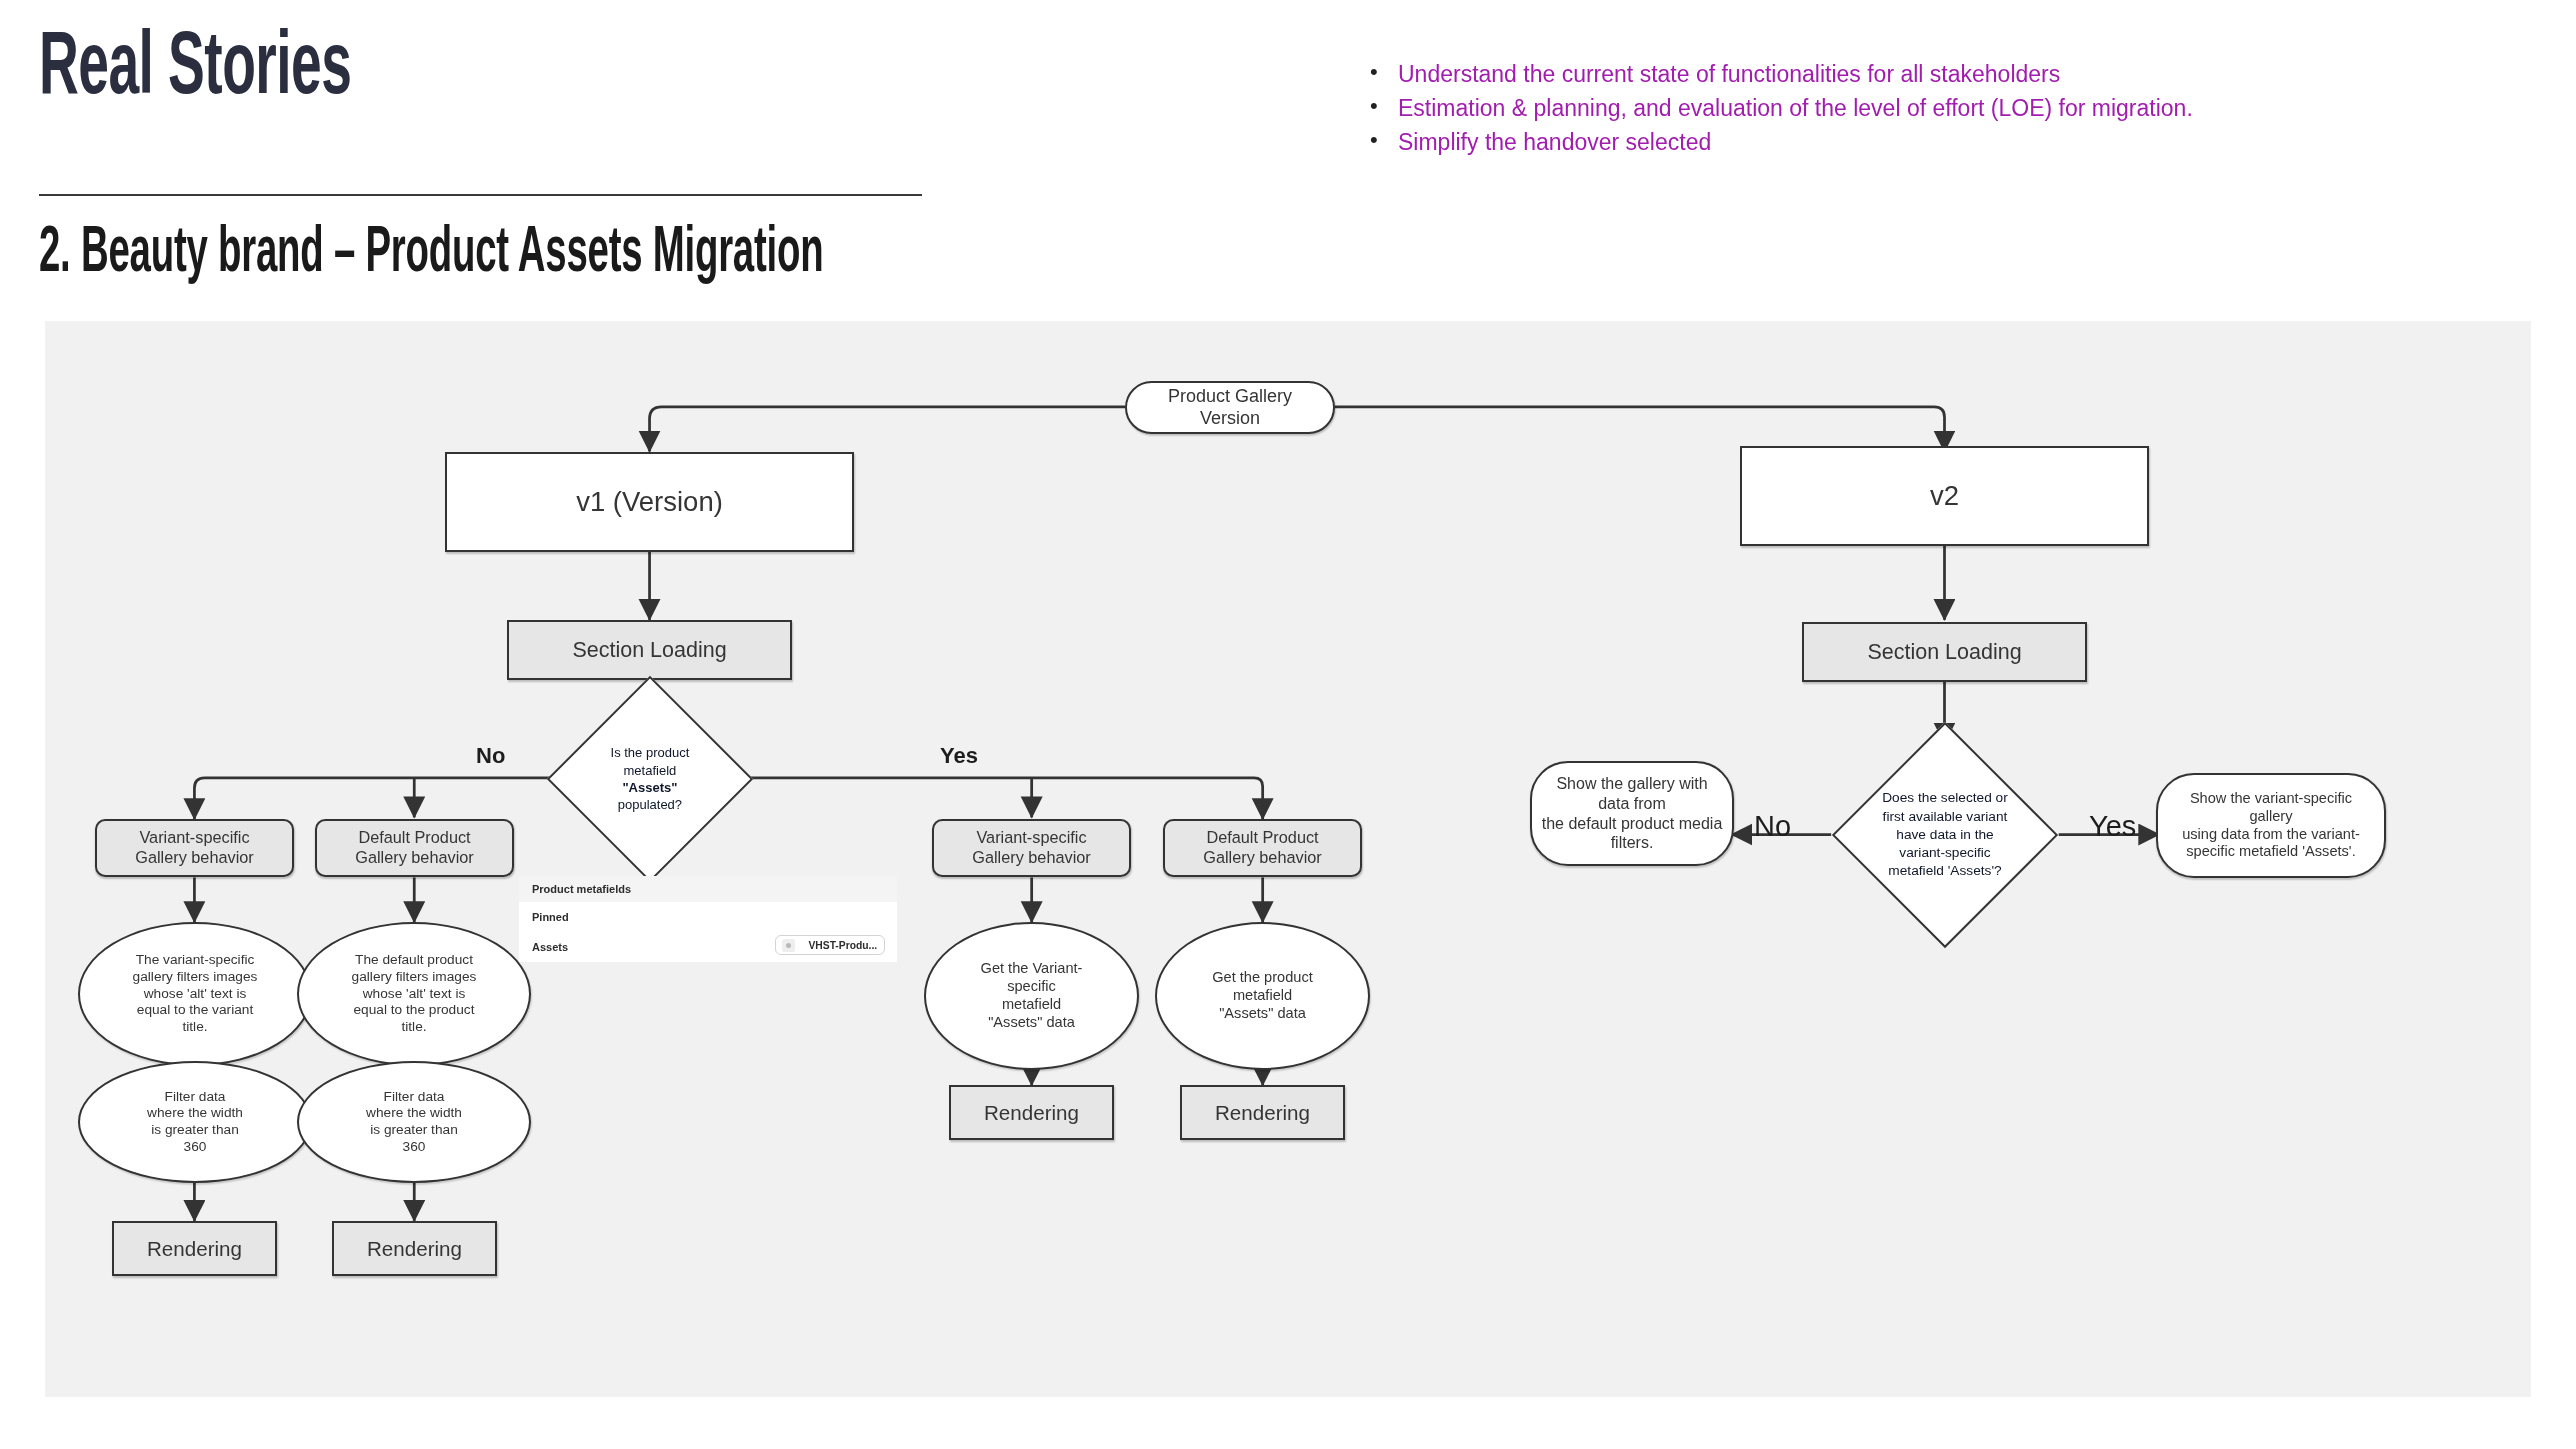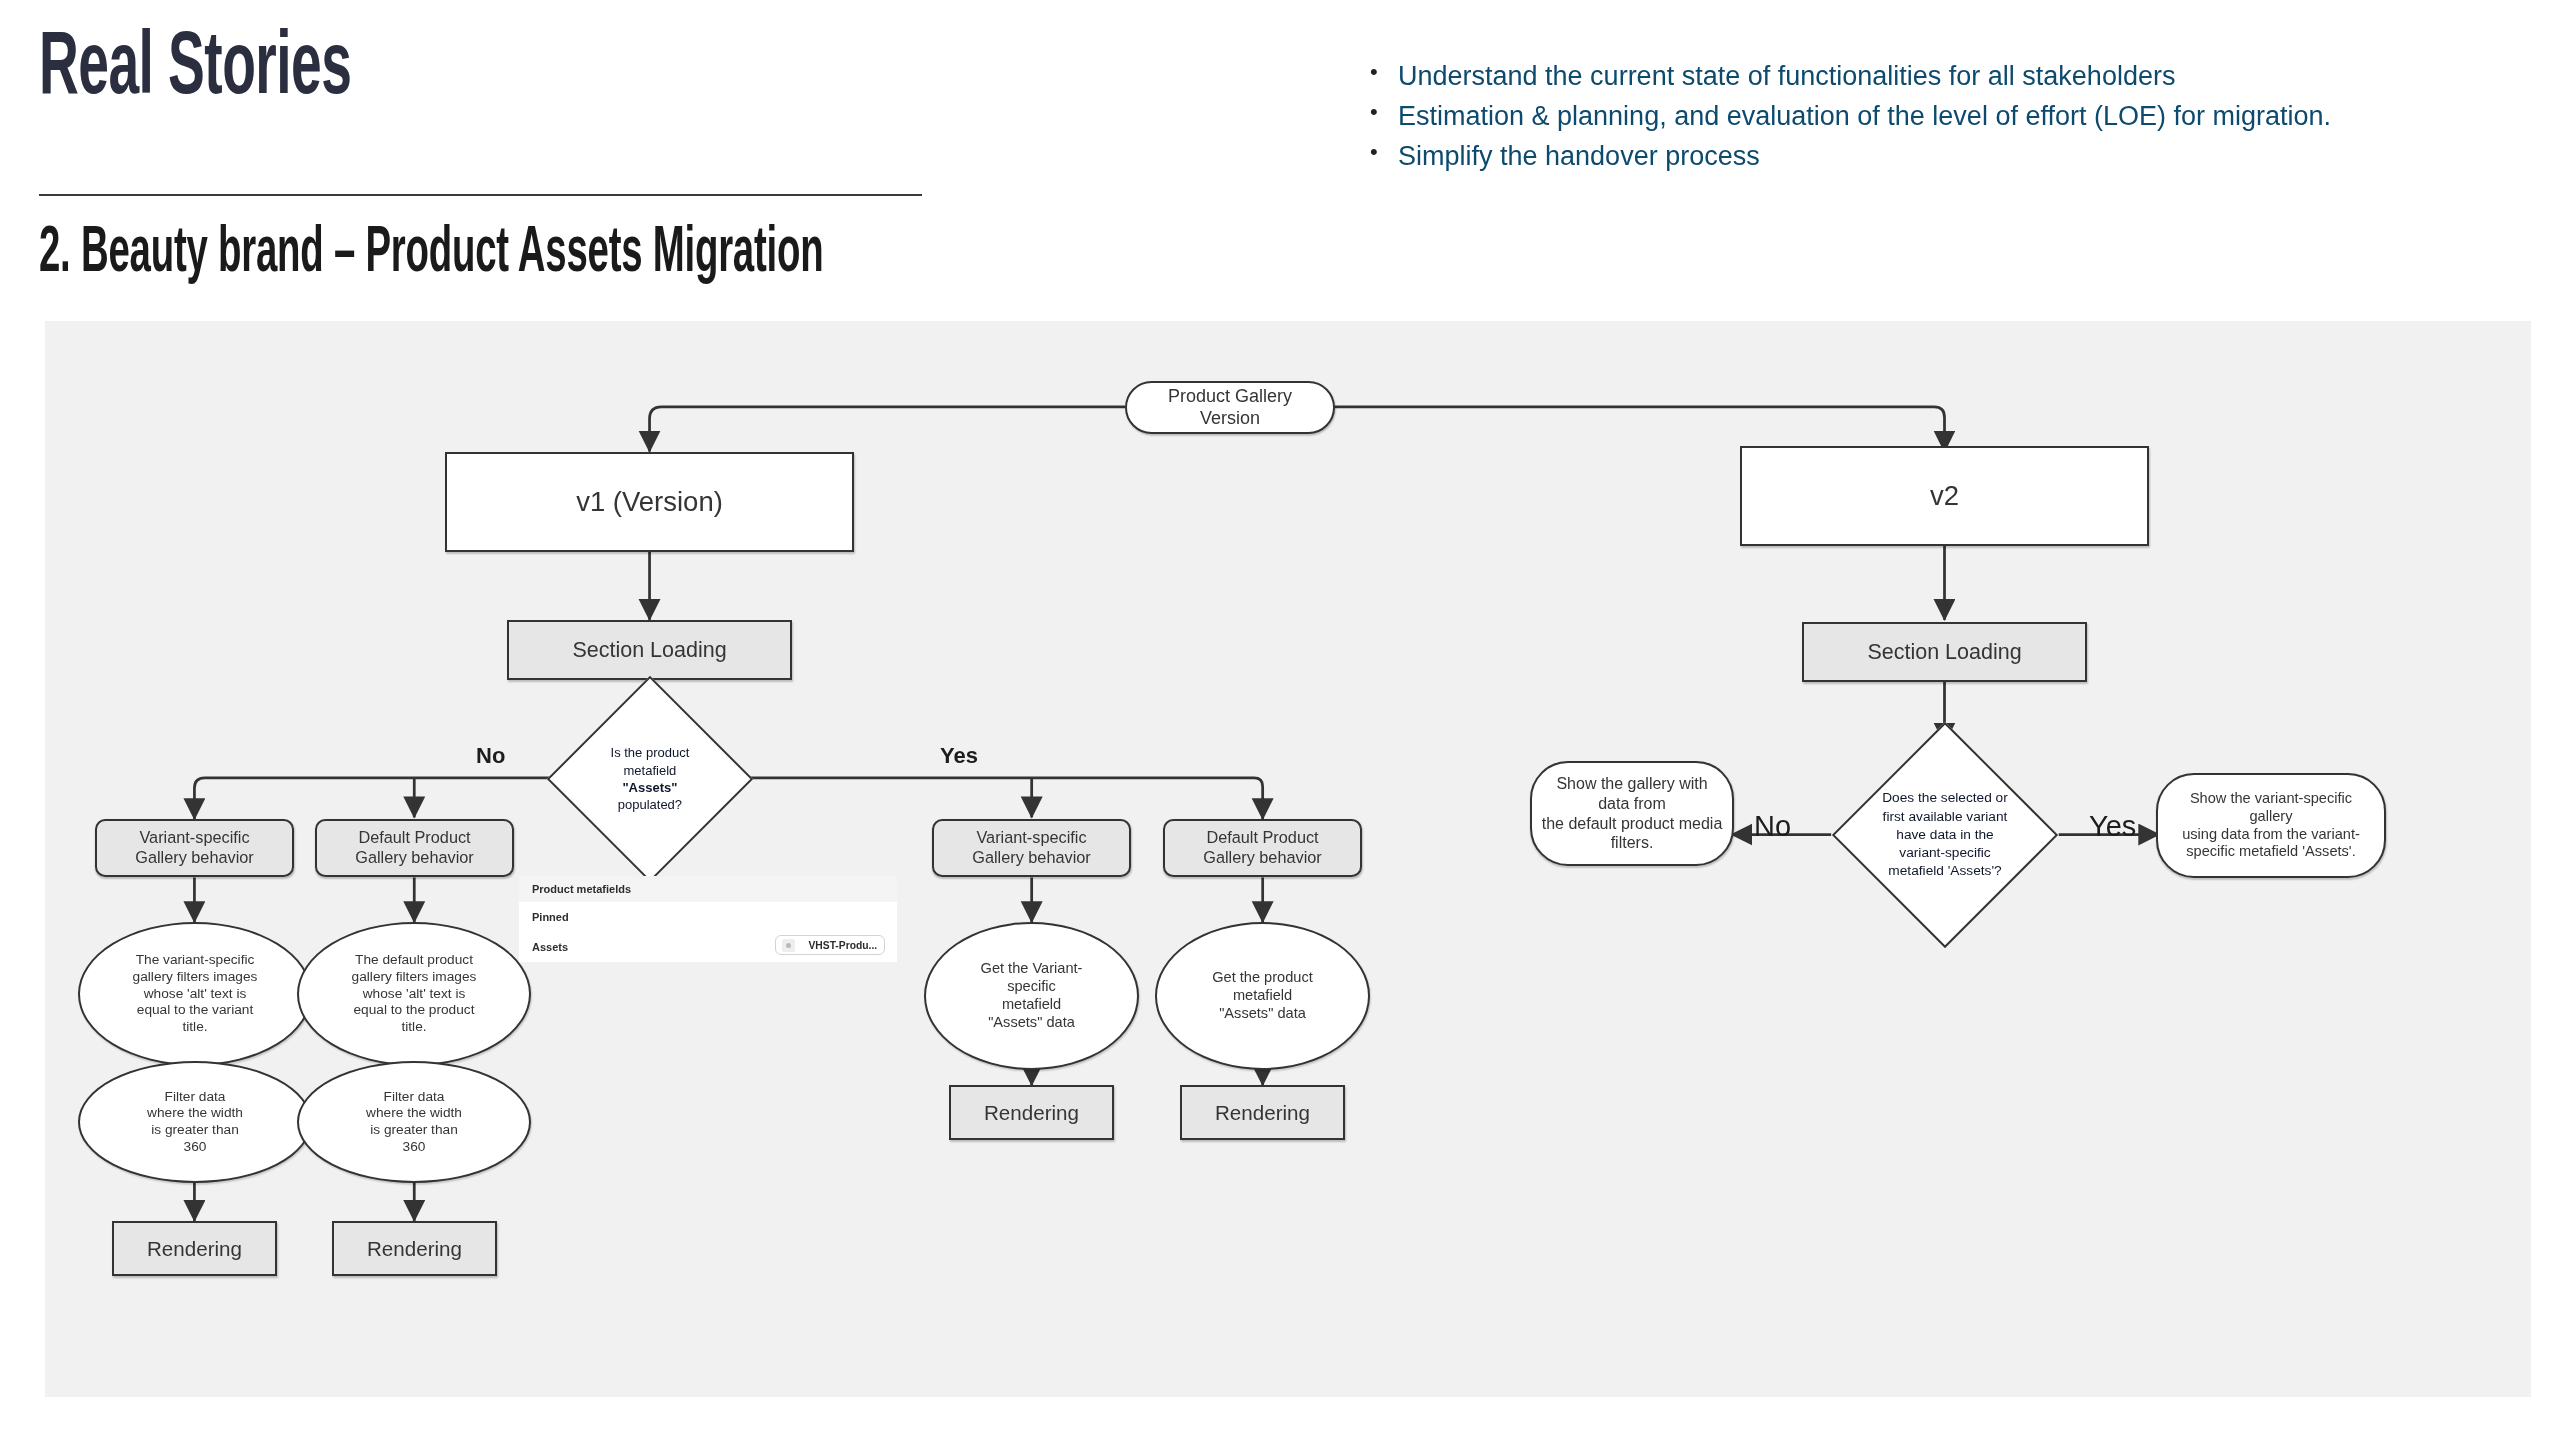--- a/index.html
+++ b/index.html
@@ -43,21 +43,21 @@
   }
 
   
   .intro { position: absolute; left: 1353px; top: 50px; width: 1185px; }
   .intro-lead {
     font-size: 27px; font-weight: 700; line-height: 1.38; color: #141414;
   }
   .intro-list { list-style: none; margin-top: 6.9px; }
   .intro-list li {
     position: relative; padding-left: 45px;
-    font-size: 27px; line-height: 1.48; color: #0c4a6e; font-weight: 400;
+    font-size: 23px; line-height: 1.48; color: #a21caf; font-weight: 400;
   }
   .intro-list li::before {
     content: "\2022"; position: absolute; left: 17px; top: -0.9px;
     font-size: 22px; color: #222;
   }
 
   
   .diagram {
     position: absolute; left: 45px; top: 321px;
     width: 2486px; height: 1076px;
@@ -159,21 +159,21 @@
 <div class="slide">
 
   <div class="main-title">Real Stories</div>
   <div class="title-divider"></div>
   <div class="sub-title">2. Beauty brand  – Product Assets Migration</div>
 
   <div class="intro">
     <ul class="intro-list">
       <li>Understand the current state of functionalities for all stakeholders</li>
       <li>Estimation &amp; planning, and evaluation of the level of effort (LOE) for migration.</li>
-      <li>Simplify the handover process</li>
+      <li>Simplify the handover selected</li>
     </ul>
   </div>
 
   <div class="diagram">
 
     <svg width="2486" height="1076" viewBox="0 0 2895 1253">
       <defs>
         <marker id="ah" markerWidth="12" markerHeight="12" refX="7.6" refY="4" orient="auto" markerUnits="strokeWidth">
           <path d="M0,0 L0,8 L8,4 z" fill="#333"></path>
         </marker>

